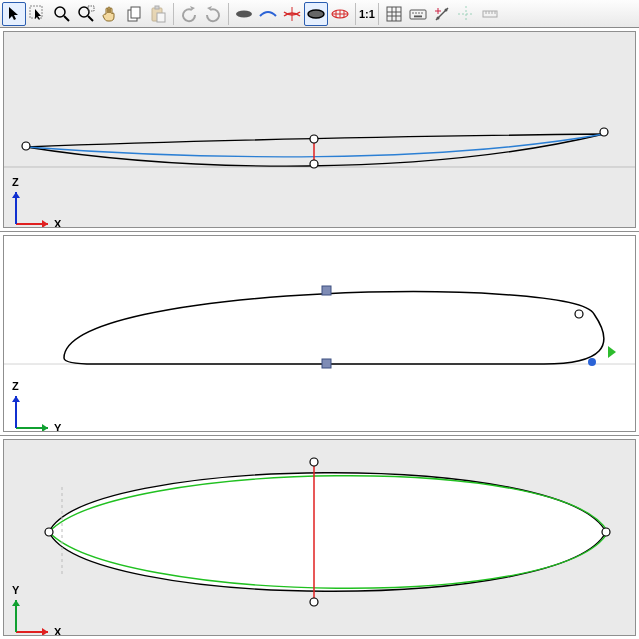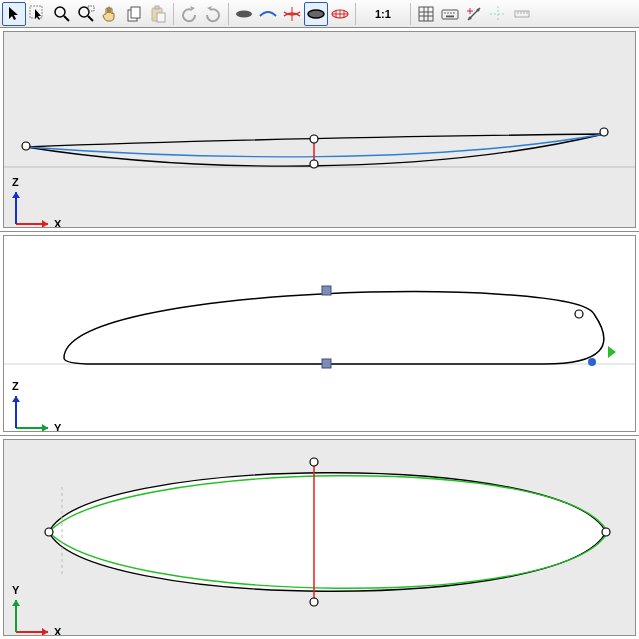--- a/index.html
+++ b/index.html
@@ -1,21 +1,21 @@
 <!DOCTYPE html>
 <html><head>
 <meta charset="utf-8">
 <style>
   html,body{margin:0;padding:0;width:639px;height:639px;font-family:Arial,sans-serif;font-size:11px;color:#000;background:#fff;overflow:hidden}
   .toolbar{display:flex;align-items:center;height:28px;border-bottom:1px solid #8a8a8a;background:linear-gradient(#fdfdfd,#e9e9e9);padding:0 2px;box-sizing:border-box}
   .tb-btn{width:24px;height:24px;display:flex;align-items:center;justify-content:center;margin:0;border:1px solid transparent;border-radius:2px;box-sizing:border-box}
   .tb-btn.sel{border:1px solid #2a5db0;background:#e6f0ff}
   .tb-btn.disabled{opacity:.45}
   .tb-sep{width:1px;height:22px;background:#bfbfbf;margin:0 3px}
-  .tb-txt{margin:0 16px;font-weight:700;white-space:nowrap}
+  .tb-txt{margin:0 0;font-weight:700;white-space:nowrap}
   .views{display:flex;flex-direction:column;height:calc(639px - 28px)}
   .view{flex:1;border-bottom:1px solid #8f8f8f;position:relative}
   .view:last-child{border-bottom:none}
   .view-inner{position:absolute;inset:3px;border:1px solid #8f8f8f;background:#fff;overflow:hidden}
   .view.shade .view-inner{background:#eaeaea}
   svg{display:block}
   .cp{fill:#fff;stroke:#000;stroke-width:1.2}
   .sq{fill:#7f8cb5;stroke:#3d4f80}
   .axis-lbl{font:700 11px Arial}
 </style>

